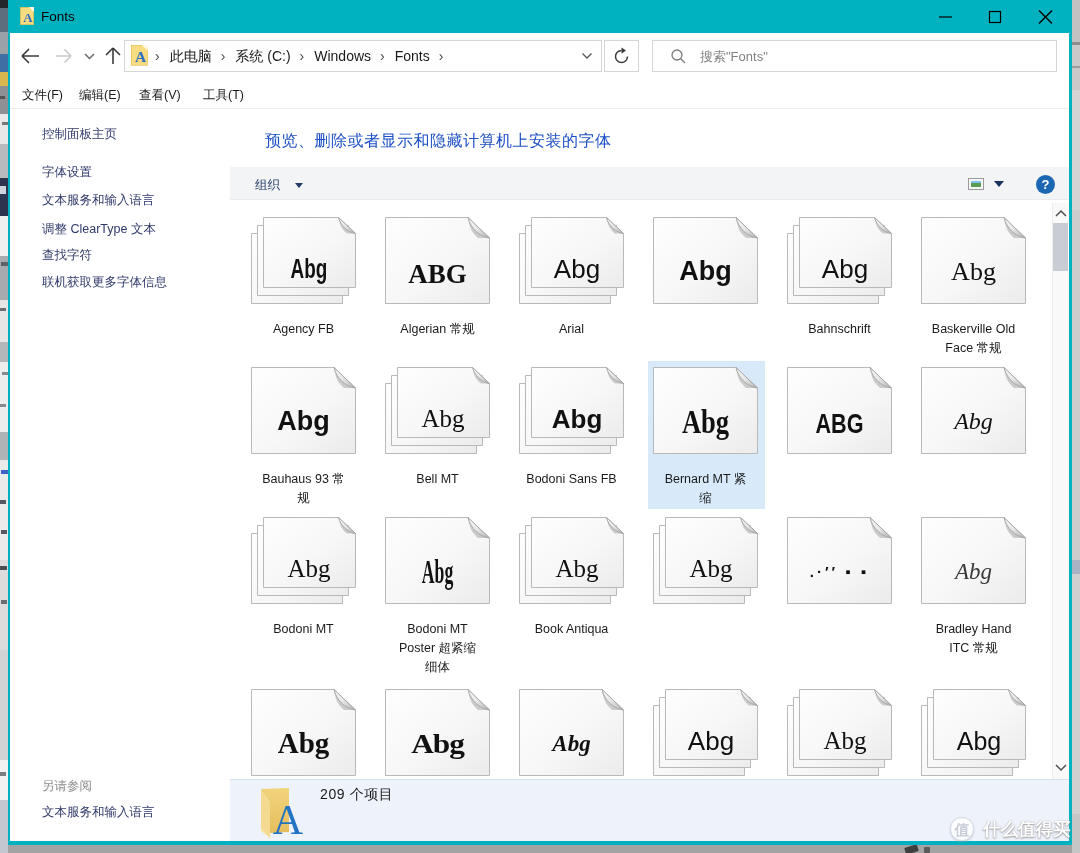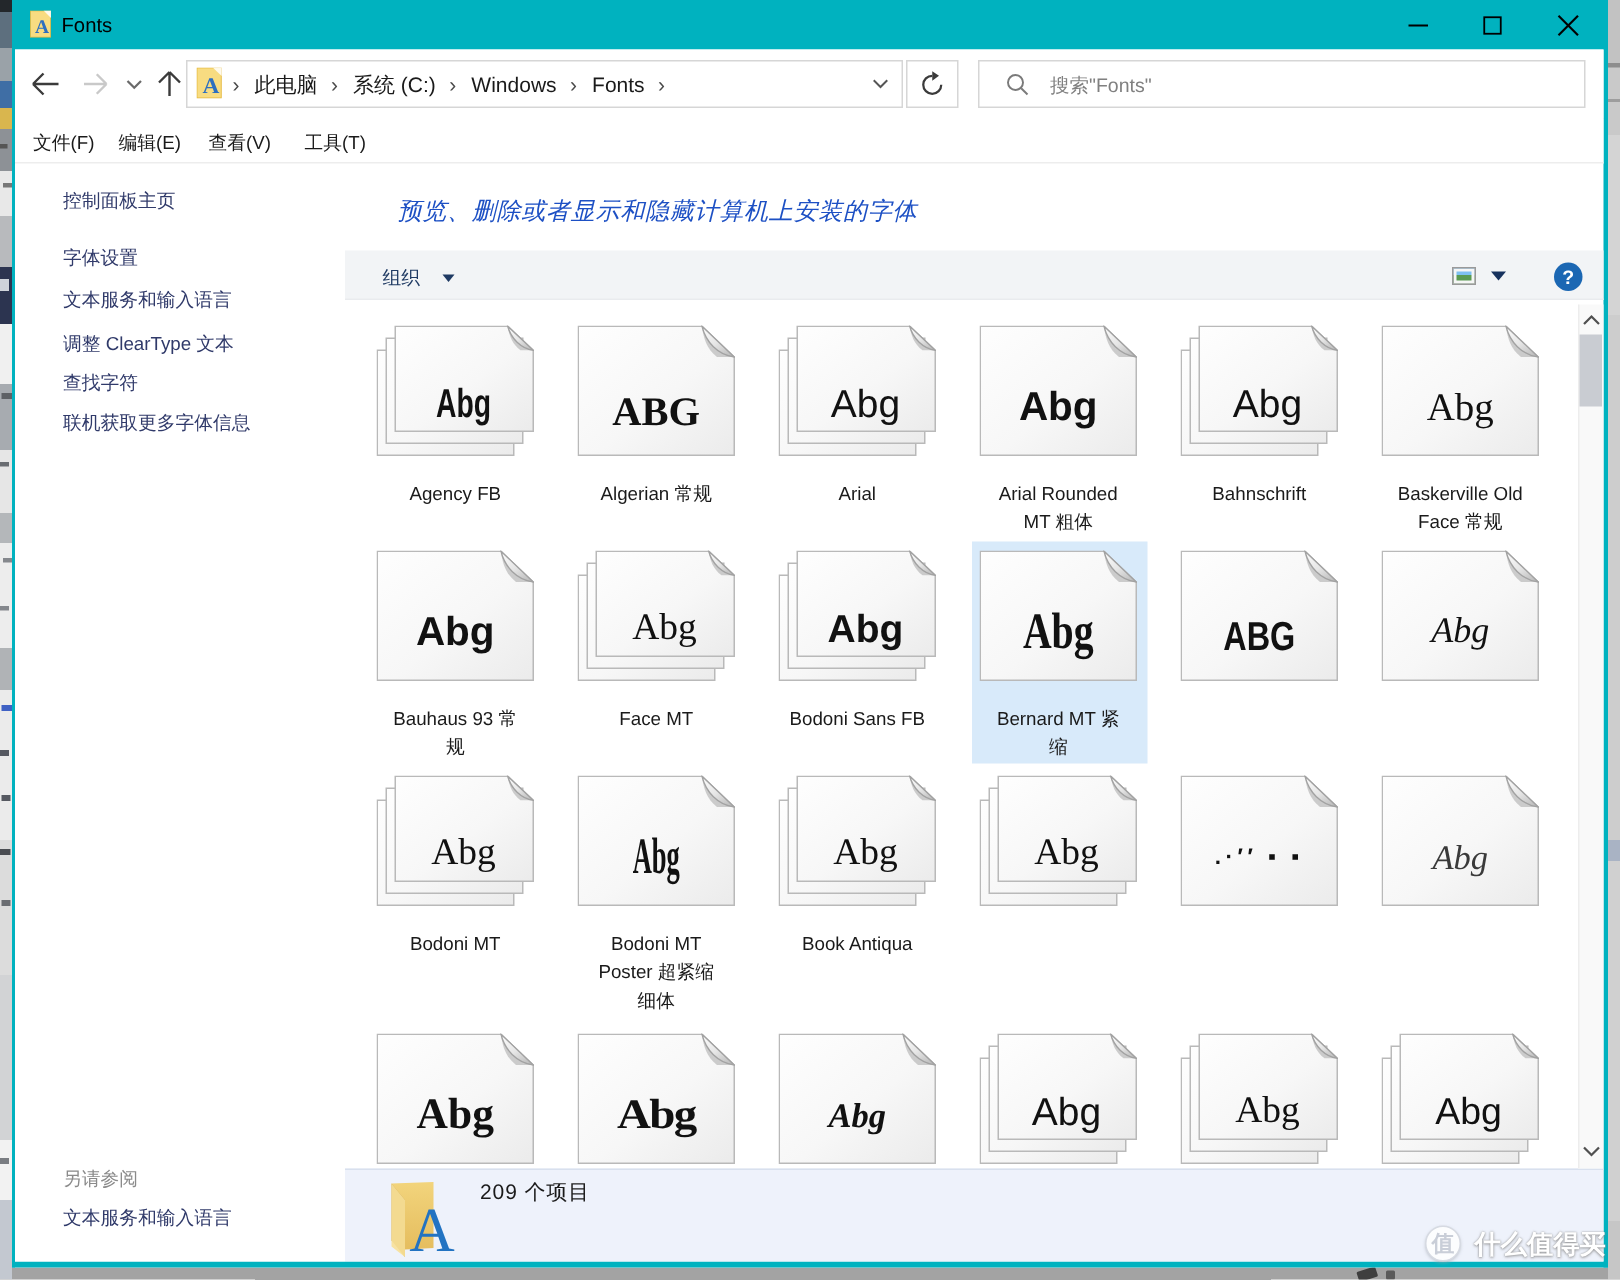--- a/index.html
+++ b/index.html
@@ -21,21 +21,21 @@
 
 #menub { left:10px; top:79px; width:1059px; height:30px; background:#fff; border-bottom:1px solid #ededed; }
 .bc { color:#4a4a4a; font-size:14px; }
 .sp1 { display:inline-block; width:10px; }
 .sp2 { display:inline-block; width:9px; }
 .mitem { position:absolute; top:8px; font-size:12.5px; color:#1a1a1a; }
 
 #side { left:10px; top:110px; width:220px; height:731px; background:#fff; }
 .slink { position:absolute; left:32px; font-size:12.5px; color:#303a6a; white-space:nowrap; }
 
-#header { left:265px; top:131px; font-size:16px; letter-spacing:0.5px; color:#1d50c4;font-style:italic; }
+#header { left:265px; top:131px; font-size:16px; letter-spacing:0.5px; color:#1d50c4; }
 #toolbar { left:230px; top:167px; width:839px; height:33px; background:#f2f4f6; border-bottom:1px solid #e9ebee; }
 #orgtxt { left:255px; top:177px; font-size:12.5px; color:#1f3a63; }
 #orgcaret { left:295px; top:183px; width:0; height:0; border-left:4.5px solid transparent; border-right:4.5px solid transparent; border-top:5px solid #1f3a63; }
 #viewico { left:968px; top:178px; width:16px; height:12px; border:1px solid #9a9a9a; background:linear-gradient(#7ec0f0 45%,#5a9b52 45%); box-shadow:0 0 0 2px #f6f6f6 inset; }
 #viewcaret { left:994px; top:181px; width:0; height:0; border-left:5px solid transparent; border-right:5px solid transparent; border-top:6px solid #17325e; }
 #helpbtn { left:1036px; top:175px; width:19px; height:19px; border-radius:50%; background:#1b67b3; color:#fff; font-size:13px; font-weight:bold; text-align:center; line-height:19px; }
 
 #status { left:230px; top:779px; width:839px; height:62px; background:#eef2fb; border-top:1px solid #d8e0ee; }
 #statustext { left:320px; top:786px; font-size:14px; letter-spacing:0.6px; color:#1a1a1a; }
 
@@ -226,21 +226,20 @@
 <div class="tile" style="left:504.5px;top:217px">
   <div class="icon"><svg width="105" height="87">
         <use href="#stk"></use>
       </svg><span class="abg stk" style="font-size:26px">Abg</span></div>
   <div class="lbl">Arial</div>
 </div>
 <div class="tile" style="left:638.5px;top:217px">
   <div class="icon"><svg width="105" height="87">
         <use href="#pg1"></use>
       </svg><span class="abg sgl" style="font-size:27px;font-weight:bold">Abg</span></div>
-  <div class="lbl">Arial Rounded<br>MT 粗体</div>
 </div>
 <div class="tile" style="left:772.5px;top:217px">
   <div class="icon"><svg width="105" height="87">
         <use href="#stk"></use>
       </svg><span class="abg stk" style="font-size:26px;font-weight:500">Abg</span></div>
   <div class="lbl">Bahnschrift</div>
 </div>
 <div class="tile" style="left:906.5px;top:217px">
   <div class="icon"><svg width="105" height="87">
         <use href="#pg1"></use>
@@ -250,21 +249,21 @@
 <div class="tile" style="left:236.5px;top:367px">
   <div class="icon"><svg width="105" height="87">
         <use href="#pg1"></use>
       </svg><span class="abg sgl" style="font-size:27px;font-weight:900">Abg</span></div>
   <div class="lbl">Bauhaus 93 常<br>规</div>
 </div>
 <div class="tile" style="left:370.5px;top:367px">
   <div class="icon"><svg width="105" height="87">
         <use href="#stk"></use>
       </svg><span class="abg stk" style="font-family:'Liberation Serif',serif;font-size:25px">Abg</span></div>
-  <div class="lbl">Face MT</div>
+  <div class="lbl">Bell MT</div>
 </div>
 <div class="tile" style="left:504.5px;top:367px">
   <div class="icon"><svg width="105" height="87">
         <use href="#stk"></use>
       </svg><span class="abg stk" style="font-size:26px;font-weight:bold">Abg</span></div>
   <div class="lbl">Bodoni Sans FB</div>
 </div>
 <div class="tile" style="left:638.5px;top:367px">
   <div class="icon"><svg width="105" height="87">
         <use href="#pg1"></use>
@@ -306,20 +305,21 @@
 </div>
 <div class="tile" style="left:772.5px;top:517px">
   <div class="icon"><svg width="105" height="87">
         <use href="#pg1"></use>
       </svg><span class="abg sgl" style="font-size:15px;font-weight:bold;letter-spacing:3px">.·′′ ▪ ▪</span></div>
 </div>
 <div class="tile" style="left:906.5px;top:517px">
   <div class="icon"><svg width="105" height="87">
         <use href="#pg1"></use>
       </svg><span class="abg sgl" style="font-family:'Liberation Serif',serif;font-size:23px;font-style:italic;color:#3a3a3a">Abg</span></div>
+  <div class="lbl">Bradley Hand<br>ITC 常规</div>
 </div>
 <div class="tile" style="left:236.5px;top:689px">
   <div class="icon"><svg width="105" height="87">
         <use href="#pg1"></use>
       </svg><span class="abg sgl" style="font-family:'Liberation Serif',serif;font-size:29px;font-weight:bold">Abg</span></div>
 </div>
 <div class="tile" style="left:370.5px;top:689px">
   <div class="icon"><svg width="105" height="87">
         <use href="#pg1"></use>
       </svg><span class="abg sgl" style="font-family:'Liberation Serif',serif;font-size:28px;font-weight:900;transform:scale(1.12,1);letter-spacing:-1px">Abg</span></div>

